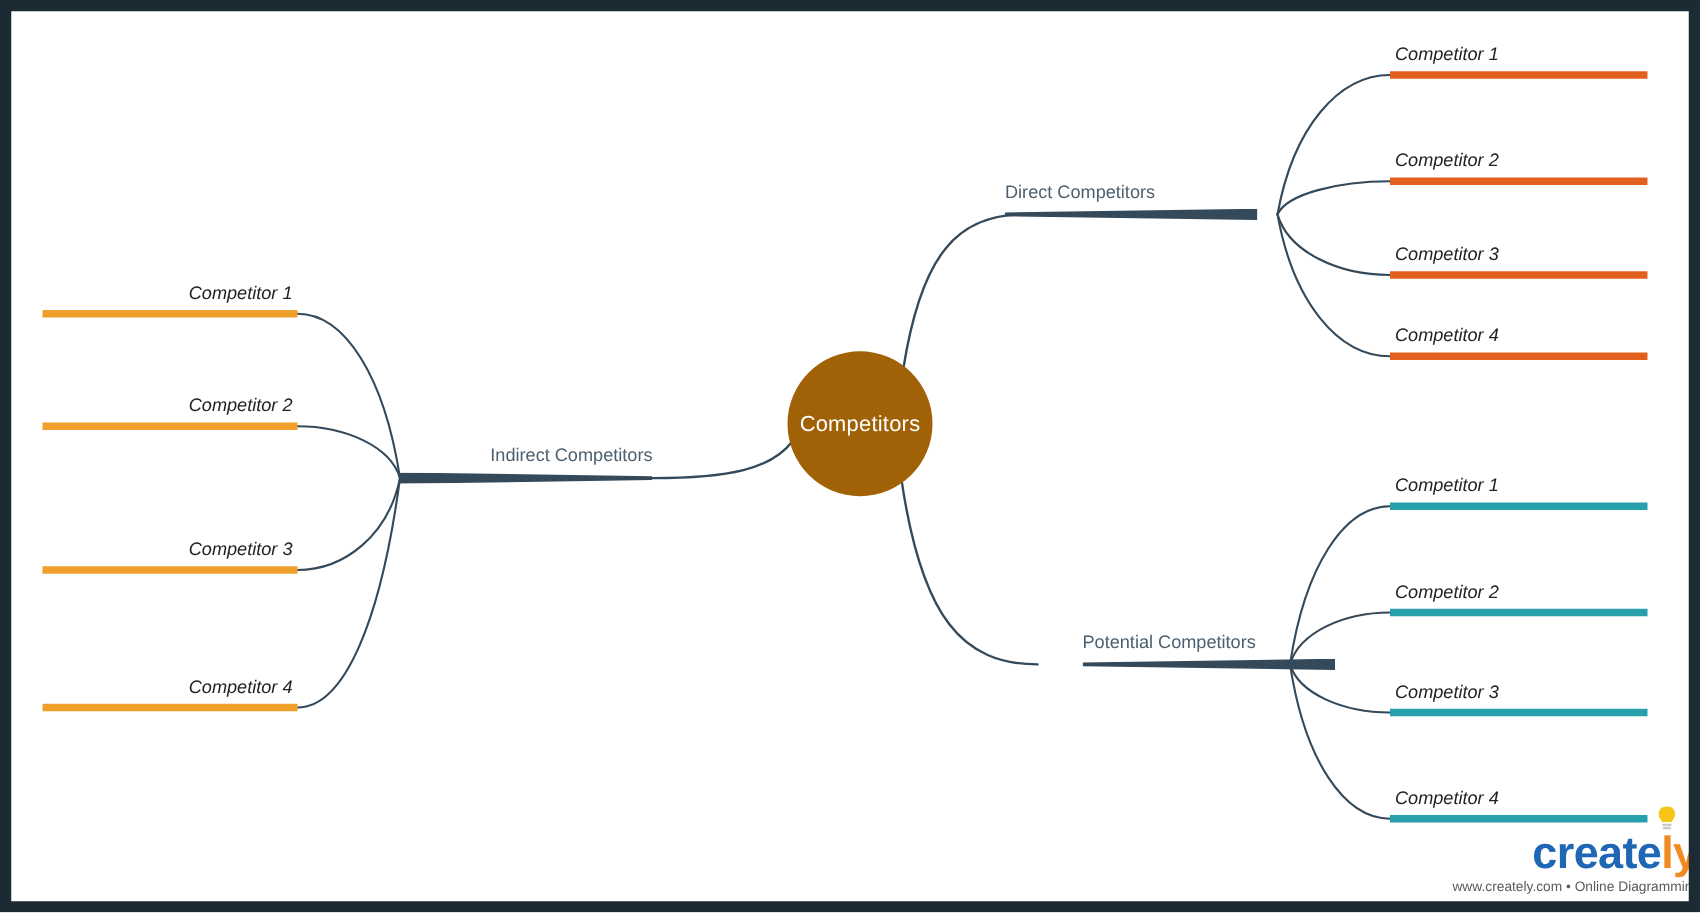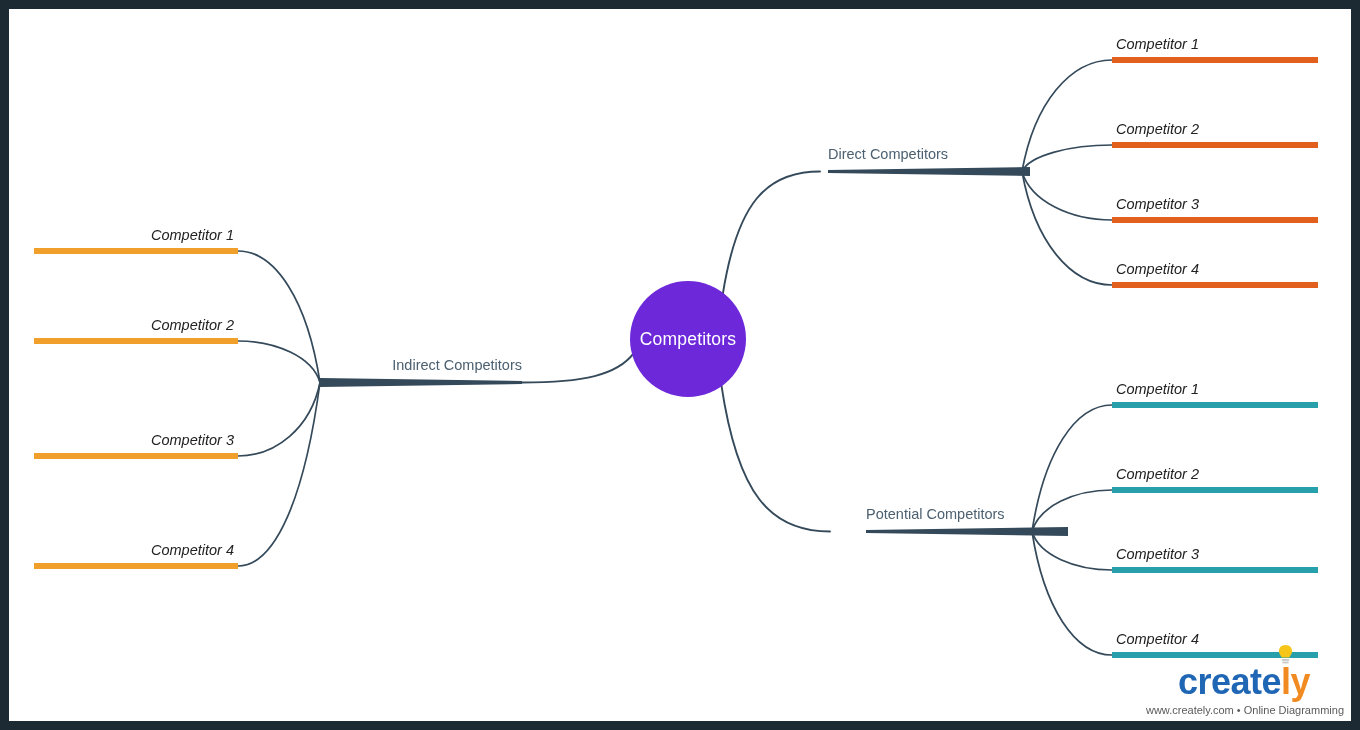--- a/index.html
+++ b/index.html
@@ -88,23 +88,23 @@
     color: #222222;
     white-space: nowrap;
   }
   .leaf.right .leaf-label { left: 4px; }
   .leaf.left  .leaf-label { right: 4px; }
 
   
   #logo {
     position: absolute;
     z-index: 30;
-    right: 16px;
+    right: 0;
     bottom: 14px;
-    text-align: center;
+    text-align: right;
     line-height: 1;
   }
   #logo-word {
     font-size: 36px;
     font-weight: bold;
     letter-spacing: -0.5px;
     position: relative;
     display: inline-block;
     padding-right: 2px;
   }
@@ -141,26 +141,26 @@
         <path d="M 320 382.5 C 312.36865217391306 356.77, 275.72 341, 238 341" fill="none" stroke="#34495a" stroke-width="1.7" stroke-linecap="round"></path>
         <path d="M 320 382.5 C 310.65734782608695 428.07, 275.72 456, 238 456" fill="none" stroke="#34495a" stroke-width="1.7" stroke-linecap="round"></path>
         <path d="M 320 382.5 C 304.7747391304348 496.27, 275.72 566, 238 566" fill="none" stroke="#34495a" stroke-width="1.7" stroke-linecap="round"></path>
         <path d="M 721.2430984614565 384.06546798472095 C 737.556633692238 494.64136699618024, 770.183704153801 531.5, 830 531.5" fill="none" stroke="#34495a" stroke-width="1.9" stroke-linecap="round"></path>
         <path d="M 1032 531.5 C 1043.88 453.07, 1075.2 405, 1112 405" fill="none" stroke="#34495a" stroke-width="1.7" stroke-linecap="round"></path>
         <path d="M 1032 531.5 C 1039.4452173913044 505.77, 1075.2 490, 1112 490" fill="none" stroke="#34495a" stroke-width="1.7" stroke-linecap="round"></path>
         <path d="M 1032 531.5 C 1039.2886956521738 555.37, 1075.2 570, 1112 570" fill="none" stroke="#34495a" stroke-width="1.7" stroke-linecap="round"></path>
         <path d="M 1032 531.5 C 1043.7234782608696 608.0699999999999, 1075.2 655, 1112 655" fill="none" stroke="#34495a" stroke-width="1.7" stroke-linecap="round"></path>
       </svg>
 
-    <div class="root-circle" id="root-node" style="left: 630px; top: 281px; width: 116px; height: 116px; background: #6d28d9;">
+    <div class="root-circle" id="root-node" style="left: 630px; top: 281px; width: 116px; height: 116px; background: #a16207;">
       <span class="root-label" style="color: rgb(255, 255, 255);">Competitors</span>
     </div>
 
     <div id="branch-layer">
-        <div class="branch" style="left: 828px; top: 127px; width: 202px; height: 49px;">
+        <div class="branch" style="left: 804px; top: 127px; width: 202px; height: 49px;">
           <div class="branch-bar" style="background: rgb(52, 73, 90); width: 202px; clip-path: polygon(0px 33%, 100% 0px, 100% 100%, 0px 67%);"></div>
           <div class="branch-label" style="color: rgb(76, 96, 112); left: 0px;">Direct Competitors</div>
         </div>
         <div class="branch" style="left: 320px; top: 338px; width: 202px; height: 49px; text-align: center;">
           <div class="branch-bar" style="background: rgb(52, 73, 90); width: 202px; clip-path: polygon(0px 0px, 100% 33%, 100% 67%, 0px 100%);"></div>
           <div class="branch-label" style="color: rgb(76, 96, 112); right: 0px;">Indirect Competitors</div>
         </div>
         <div class="branch" style="left: 866px; top: 487px; width: 202px; height: 49px;">
           <div class="branch-bar" style="background: rgb(52, 73, 90); width: 202px; clip-path: polygon(0px 33%, 100% 0px, 100% 100%, 0px 67%);"></div>
           <div class="branch-label" style="color: rgb(76, 96, 112); left: 0px;">Potential Competitors</div>

